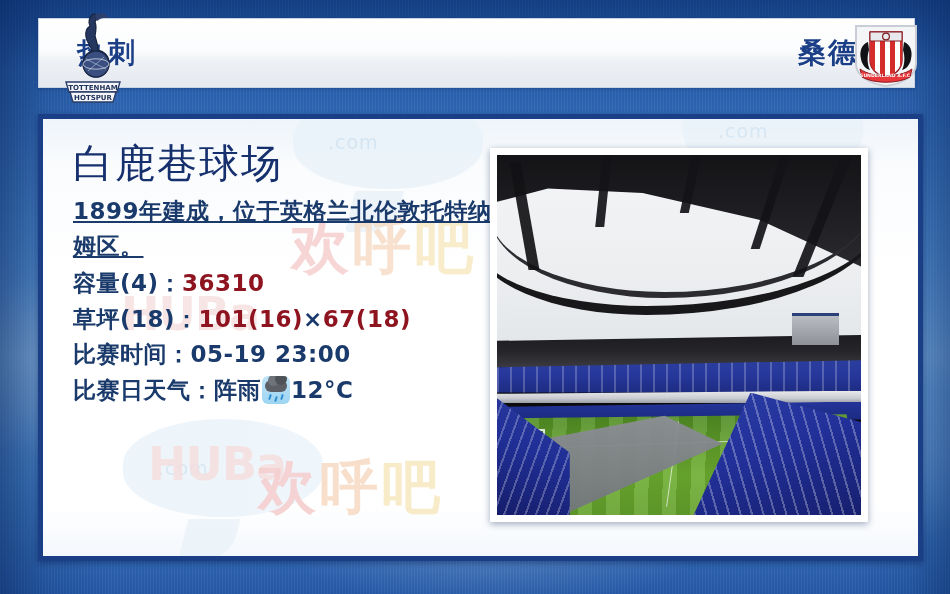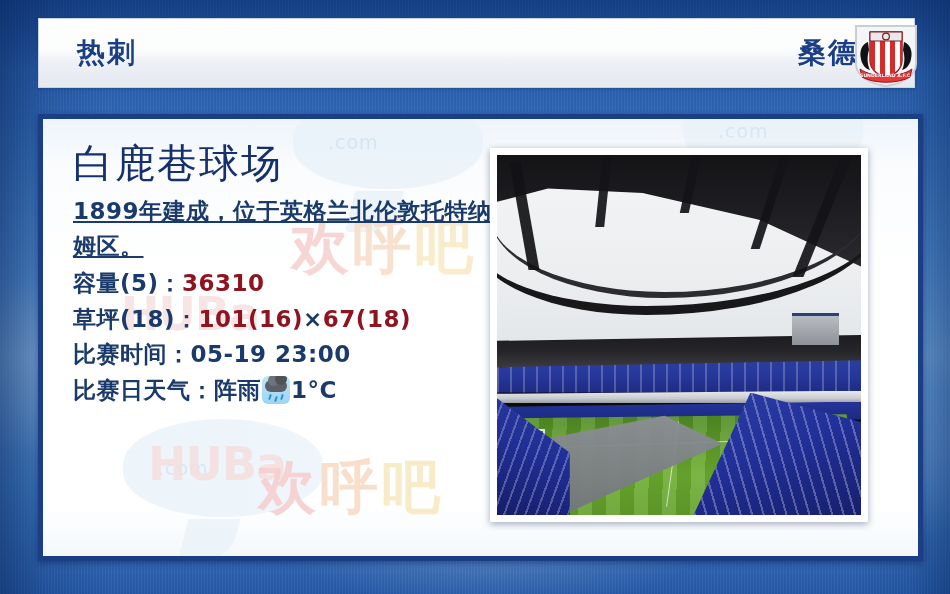--- a/index.html
+++ b/index.html
@@ -237,20 +237,40 @@
 
   <div class="header-bar">
     <div class="team-left">
       <span class="team-name">热刺</span>
     </div>
     <div class="team-right">
       <span class="team-name">桑德兰</span>
     </div>
   </div>
 
+  <div class="crest" id="crest-spurs">
+    <svg viewBox="0 0 62 96" width="62" height="96">
+
+      <path d="M31 4 C27 7 26 12 28 16 C25 18 23 22 24 27 C25 33 29 36 30 41
+               C25 43 21 47 21 53 C21 61 27 67 34 67 C41 67 47 61 47 53
+               C47 46 42 41 36 40 C36 34 34 30 33 26 C34 21 35 16 33 12
+               C35 9 35 6 33 4 Z" fill="#26375f" stroke="#18243f" stroke-width="1.2"></path>
+
+      <path d="M33 5 C38 2 44 3 47 8 C43 7 38 8 35 11 Z" fill="#2d3f6b"></path>
+
+      <circle cx="34" cy="54" r="13" fill="#3a4f80" stroke="#1b2848" stroke-width="1.3"></circle>
+      <path d="M24 49 L44 59 M26 61 L42 47" stroke="#aebdd8" stroke-width="1" opacity=".7"></path>
+      <ellipse cx="34" cy="54" rx="13" ry="5.2" fill="none" stroke="#cdd8ea" stroke-width="1" opacity=".8"></ellipse>
+
+      <path d="M4 72 L58 72 L55 82 L7 82 Z" fill="#f3f5f8" stroke="#2a3c66" stroke-width="1.4"></path>
+      <path d="M8 82 L54 82 L51 92 L11 92 Z" fill="#f3f5f8" stroke="#2a3c66" stroke-width="1.4"></path>
+      <text x="31" y="79.5" font-size="7" font-weight="bold" fill="#23345c" text-anchor="middle" font-family="DejaVu Sans, sans-serif">TOTTENHAM</text>
+      <text x="31" y="89.5" font-size="7" font-weight="bold" fill="#23345c" text-anchor="middle" font-family="DejaVu Sans, sans-serif">HOTSPUR</text>
+    </svg>
+  </div>
 
   <div class="crest" id="crest-sun">
     <svg viewBox="0 0 72 68" width="72" height="68">
       <path d="M6 6 H66 V44 C66 56 52 64 36 66 C20 64 6 56 6 44 Z" fill="#f4f5f7" stroke="#c9ced6" stroke-width="2"></path>
 
       <path d="M20 12 H52 V40 C52 50 44 55 36 58 C28 55 20 50 20 40 Z" fill="#ffffff" stroke="#8a1b22" stroke-width="1.4"></path>
       <g clip-path="url(#sh)">
         <rect x="20" y="12" width="5" height="48" fill="#d42b2b"></rect>
         <rect x="30" y="12" width="5" height="48" fill="#d42b2b"></rect>
         <rect x="40" y="12" width="5" height="48" fill="#d42b2b"></rect>
@@ -298,33 +318,33 @@
     </div>
     <div class="wm wm-cn" style="left:215px;top:330px;opacity:.9;">
       <span class="c1">欢</span><span class="c2">呼</span><span class="c3">吧</span>
     </div>
 
     <div class="textblock">
       <div class="stadium-title">白鹿巷球场</div>
       <div class="desc">1899年建成，位于英格兰北伦敦托特纳姆区。</div>
 
       <div class="row">
-        <span>容量(5)：</span><span class="val">36310</span>
+        <span>容量(4)：</span><span class="val">36310</span>
       </div>
 
       <div class="row">
         <span>草坪(18)：</span><span class="val">101(16)</span><span class="sep">×</span><span class="val">67(18)</span>
       </div>
 
       <div class="row">
         <span>比赛时间：</span><span>05-19 23:00</span>
       </div>
 
       <div class="row">
-        <span>比赛日天气：</span><span>阵雨</span><span class="wx-icon"><span class="cloud"></span><span class="drop d1"></span><span class="drop d2"></span><span class="drop d3"></span></span><span>1°C</span>
+        <span>比赛日天气：</span><span>阵雨</span><span class="wx-icon"><span class="cloud"></span><span class="drop d1"></span><span class="drop d2"></span><span class="drop d3"></span></span><span>12°C</span>
       </div>
     </div>
 
     <div class="photo-frame">
       <div class="photo">
         <div class="ph-sky"></div>
         <div class="ph-roof"></div>
         <div class="ph-arc"></div>
         <div class="ph-arc2"></div>
         <div class="ph-roofbeam" style="left:6%;top:2%;width:3%;height:30%;background:#121216;transform:skewX(10deg);"></div>

